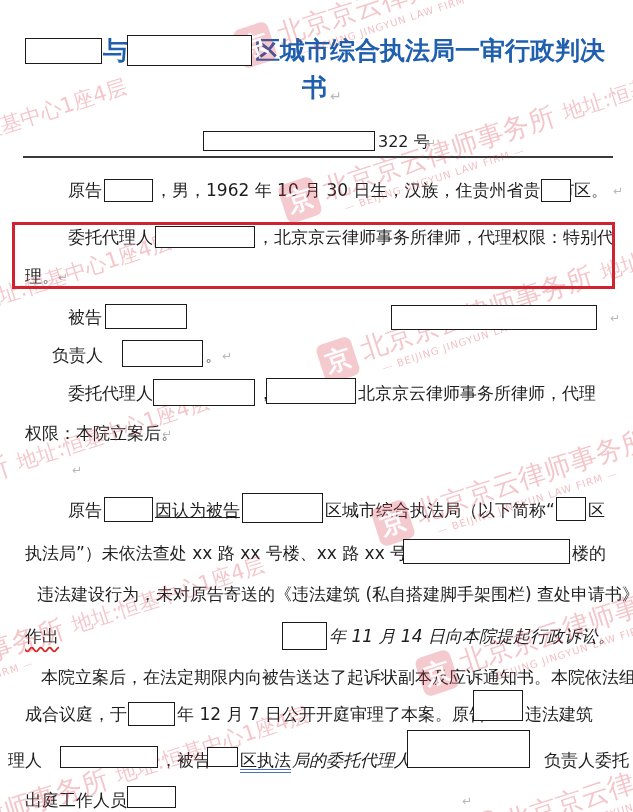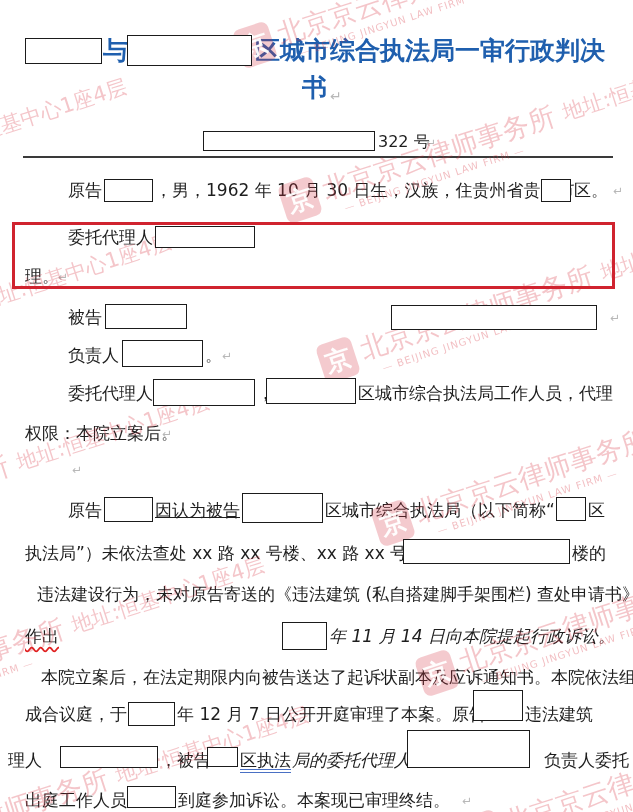--- a/index.html
+++ b/index.html
@@ -66,47 +66,48 @@
     <span class="redact" style="left:104px; top:1px; width:49px; height:23px;"></span>
     <span class="seg" style="left:155px;">，男，1962 年 10 月 30 日生，汉族，住贵州省贵阳市</span>
     <span class="redact" style="left:541px; top:1px; width:30px; height:23px;"></span>
     <span class="seg" style="left:574px;">区。</span>
     <span class="pm" style="left:613px;">↵</span>
   </div>
 
   <div class="line" style="top:225px;">
     <span class="seg" style="left:68px;">委托代理人</span>
     <span class="redact" style="left:155px; top:1px; width:100px; height:22px;"></span>
+    <span class="seg" style="left:257px;">，北京京云律师事务所律师，代理权限：特别代</span>
   </div>
 
   <div class="line" style="top:264px;">
     <span class="seg" style="left:25px;">理。</span>
     <span class="pm" style="left:58px;">↵</span>
   </div>
 
   <div class="line" style="top:305px;">
     <span class="seg" style="left:68px;">被告</span>
     <span class="redact" style="left:105px; top:-1px; width:82px; height:25px;"></span>
     <span class="redact" style="left:391px; top:0px; width:206px; height:25px;"></span>
     <span class="pm" style="left:610px;">↵</span>
   </div>
 
   <div class="line" style="top:343px;">
-    <span class="seg" style="left:68px;">负责人</span>
+    <span class="seg" style="left:52px;">负责人</span>
     <span class="redact" style="left:122px; top:-3px; width:81px; height:27px;"></span>
     <span class="seg" style="left:205px;">。</span>
     <span class="pm" style="left:222px;">↵</span>
   </div>
 
   <div class="line" style="top:381px;">
     <span class="seg" style="left:68px;">委托代理人</span>
     <span class="redact" style="left:153px; top:-2px; width:102px; height:27px;"></span>
     <span class="seg" style="left:257px;">，</span>
     <span class="redact" style="left:266px; top:-3px; width:90px; height:26px;"></span>
-    <span class="seg" style="left:358px;">区城市综合执法局工作人员，代理</span>
+    <span class="seg" style="left:358px;">北京京云律师事务所律师，代理</span>
   </div>
 
   <div class="line" style="top:421px;">
     <span class="seg" style="left:25px;">权限：本院立案后。</span>
     <span class="pm" style="left:162px;">↵</span>
   </div>
 
   <div class="line" style="top:457px;">
     <span class="pm" style="left:72px;">↵</span>
   </div>
@@ -156,21 +157,20 @@
     <span class="redact" style="left:207px; top:-1px; width:31px; height:20px;"></span>
     <span class="seg grammar" style="left:240px;">区执法</span>
     <span class="seg" style="left:292px;font-style:italic;">局的委托代理人</span>
     <span class="redact" style="left:407px; top:-18px; width:123px; height:38px;"></span>
     <span class="seg" style="left:508px;margin-left:36px;">负责人委托</span>
   </div>
 
   <div class="line" style="top:788px;">
     <span class="seg" style="left:25px;">出庭工作人员</span>
     <span class="redact" style="left:127px; top:-2px; width:49px; height:22px;"></span>
-    <span class="seg" style="left:178px;">到庭参加诉讼。本案现已审理终结。</span>
     <span class="pm" style="left:462px;">↵</span>
   </div>
 
   <div class="wm-layer">
 
     <div class="wm-row" style="left:255px; top:45px;">
       <div class="wm-unit" style="left:-614px;">
 
         <span class="wm-addr">地址:恒基中心1座4层</span>
       </div>

